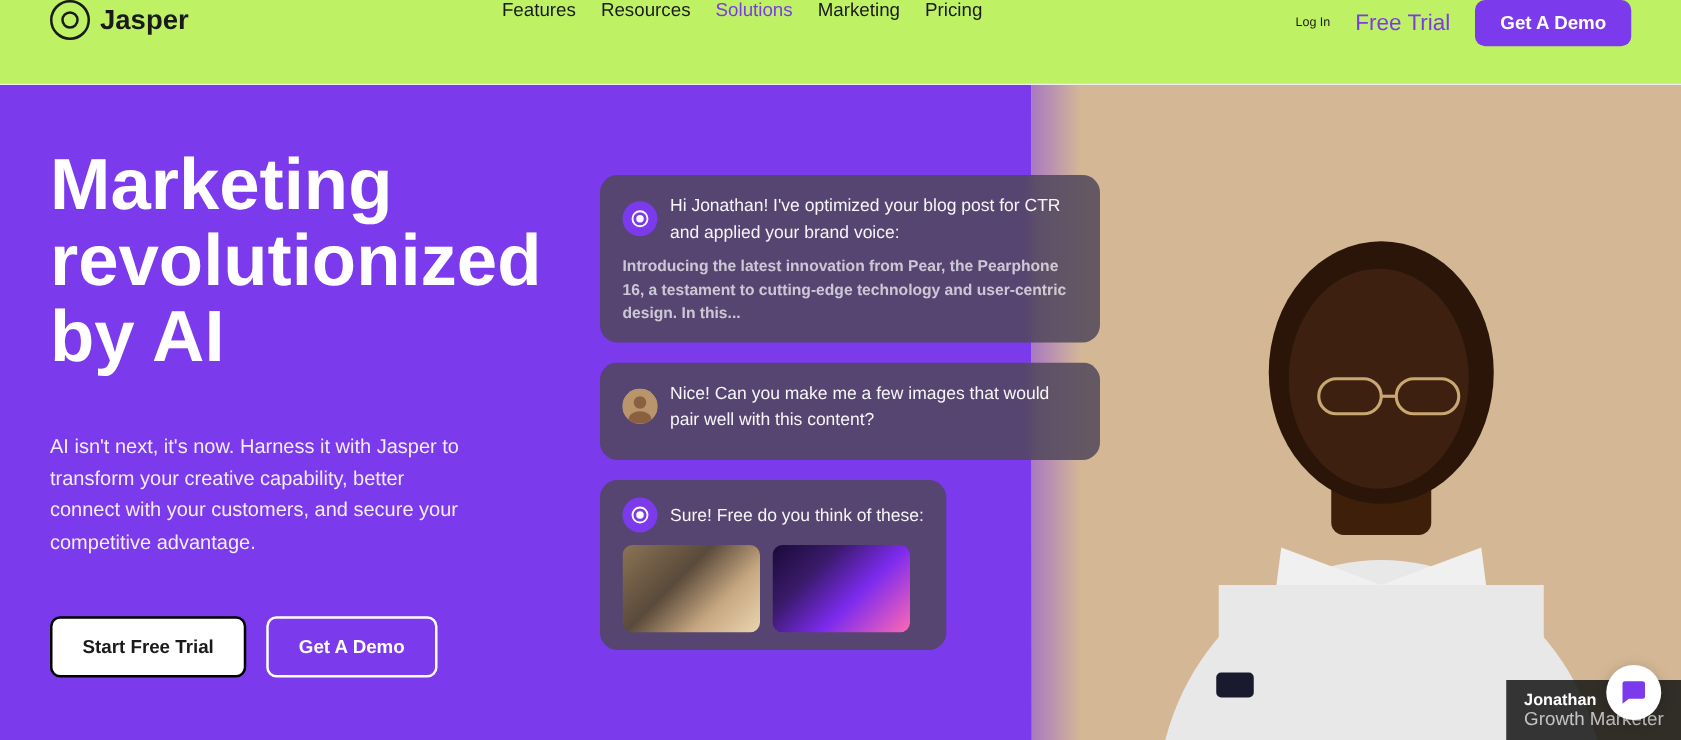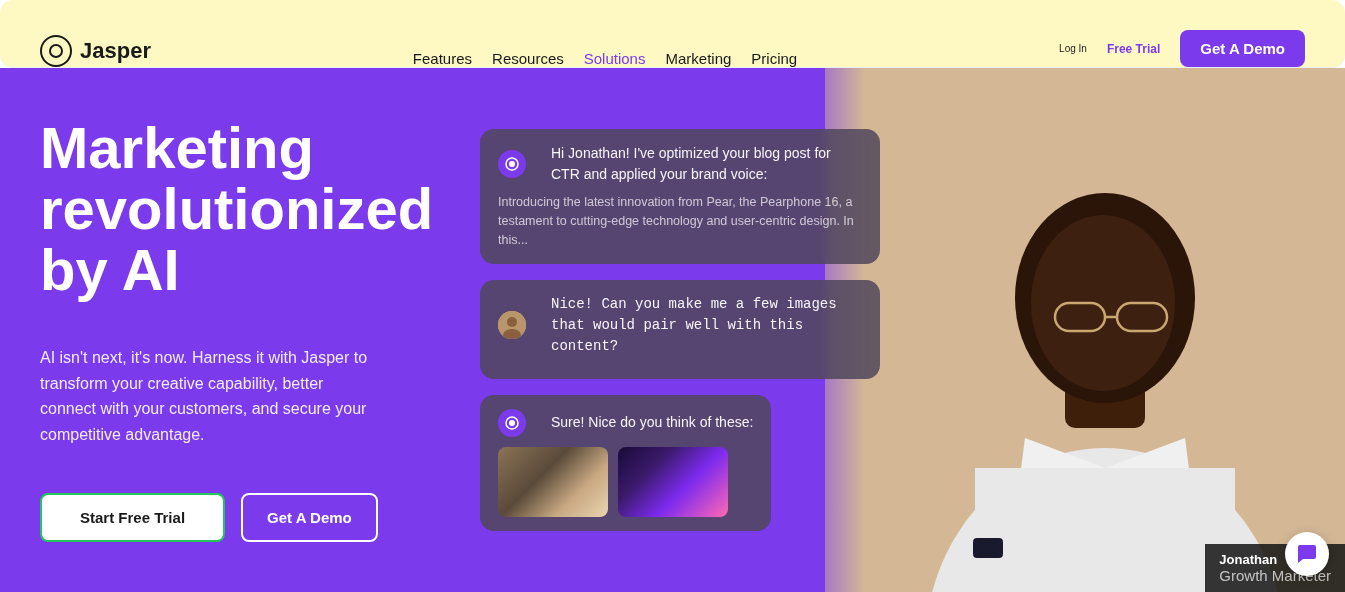--- a/index.html
+++ b/index.html
@@ -1,51 +1,51 @@
 <!DOCTYPE html>
 <html><head>
   <meta charset="utf-8">
   <style>
     * { margin: 0; padding: 0; box-sizing: border-box; }
     body { font-family: -apple-system, BlinkMacSystemFont, 'Segoe UI', sans-serif; width: 1345px; height: 592px; overflow: hidden; }
 
     
     .navbar {
-      display: flex; align-items: flex-end; justify-content: space-between;
-      padding: 0 40px; height: 68px; background: #fef9c3;
-      border-bottom: 1px solid #eee; position: relative; z-index: 10; border-radius: 13px;
+      display: flex; align-items: flex-start; justify-content: space-between;
+      padding: 0 40px; height: 68px; background: #bef264;
+      border-bottom: 1px solid #eee; position: relative; z-index: 10;
     }
     .nav-logo { display: flex; align-items: center; gap: 8px; font-size: 22px; font-weight: 700; color: #1a1a1a; }
     .nav-logo-icon { width: 32px; height: 32px; border: 2.5px solid #1a1a1a; border-radius: 50%; display: flex; align-items: center; justify-content: center; }
     .nav-logo-inner { width: 14px; height: 14px; border: 2px solid #1a1a1a; border-radius: 50%; }
     .nav-links { display: flex; align-items: center; gap: 20px; }
     .nav-link { font-size: 15px; color: #1a1a1a; text-decoration: none; cursor: pointer; }
     .nav-link.solutions { color: #7c3aed; }
     .nav-actions { display: flex; align-items: center; gap: 20px; }
     .nav-login { font-size: 10px; color: #1a1a1a; cursor: pointer; }
-    .nav-free-trial { font-size: 12px; color: #7c3aed; cursor: pointer; font-weight: 700; }
+    .nav-free-trial { font-size: 18px; color: #7c3aed; cursor: pointer; font-weight: 400; }
     .nav-demo-btn {
       background: #7c3aed; color: #fff; border: none; border-radius: 8px;
       padding: 10px 20px; font-size: 15px; font-weight: 600; cursor: pointer;
     }
 
     
     .hero {
       display: flex; height: calc(592px - 68px);
       background: #7c3aed; position: relative; overflow: hidden;
     }
     .hero-left {
       width: 420px; padding: 50px 40px; display: flex; flex-direction: column; justify-content: space-between; flex-shrink: 0;
     }
     .hero-title { font-size: 58px; font-weight: 800; color: #fff; line-height: 1.05; margin-bottom: 24px; }
     .hero-subtitle { font-size: 16px; color: rgba(255,255,255,0.9); line-height: 1.6; margin-bottom: 25px; max-width: 360px; }
     .hero-buttons { display: flex; gap: 16px; }
     .btn-start-trial {
-      background: #fff; color: #1a1a1a; border: 2px solid #22c55e;
-      border-radius: 8px; padding: 14px 38px; font-size: 15px; font-weight: 700; cursor: pointer;
+      background: #fff; color: #1a1a1a; border: 2px solid #000000;
+      border-radius: 8px; padding: 14px 24px; font-size: 15px; font-weight: 700; cursor: pointer;
     }
     .btn-get-demo {
       background: transparent; color: #fff; border: 2px solid #fff;
       border-radius: 8px; padding: 14px 24px; font-size: 15px; font-weight: 600; cursor: pointer;
     }
 
     
     .hero-right {
       flex: 1; position: relative; display: flex; align-items: center; justify-content: center;
     }
@@ -59,37 +59,36 @@
     .chat-bubble {
       background: rgba(80, 70, 90, 0.85); border-radius: 14px;
       padding: 14px 18px; color: #fff; max-width: 400px;
       backdrop-filter: blur(4px);
     }
     .chat-bubble.ai {
       align-self: flex-start;
     }
     .chat-bubble.user {
       align-self: flex-start;
-      font-family: Liberation Mono, monospace;
     }
     .bubble-header {
-      display: flex; align-items: center; gap: 25px; margin-bottom: 8px;
+      display: flex; align-items: center; gap: 10px; margin-bottom: 8px;
     }
     .bubble-icon {
       width: 28px; height: 28px; border-radius: 50%; background: #7c3aed;
       display: flex; align-items: center; justify-content: center; flex-shrink: 0;
     }
     .bubble-icon svg { width: 16px; height: 16px; fill: #fff; }
     .bubble-avatar {
       width: 28px; height: 28px; border-radius: 50%; background: #c4a882;
       display: flex; align-items: center; justify-content: center; flex-shrink: 0;
       overflow: hidden; font-size: 10px; color: #fff;
     }
     .bubble-text { font-size: 14px; line-height: 1.5; color: rgba(255,255,255,0.95); }
-    .bubble-subtext { font-size: 12.5px; line-height: 1.5; color: rgba(255,255,255,0.7); margin-top: 4px; }
+    .bubble-subtext { font-size: 12.5px; line-height: 1.5; color: rgba(255,255,255,0.7); margin-top: 4px; font-weight: bold; }
 
     .bubble-images { display: flex; gap: 10px; margin-top: 10px; }
     .bubble-img {
       width: 110px; height: 70px; border-radius: 8px; overflow: hidden; flex-shrink: 0;
     }
     .img-placeholder-1 {
       width: 100%; height: 100%;
       background: linear-gradient(135deg, #8B7355 0%, #5a4a3a 40%, #c8a882 70%, #e8d5b0 100%);
     }
     .img-placeholder-2 {
@@ -195,21 +194,21 @@
       </div>
 
       <div class="chat-bubble ai">
         <div class="bubble-header">
           <div class="bubble-icon">
             <svg viewBox="0 0 16 16">
               <circle cx="8" cy="8" r="6" stroke="#fff" stroke-width="1.5" fill="none"></circle>
               <circle cx="8" cy="8" r="3" fill="#fff"></circle>
             </svg>
           </div>
-          <span class="bubble-text">Sure! Nice do you think of these:</span>
+          <span class="bubble-text">Sure! Free do you think of these:</span>
         </div>
         <div class="bubble-images">
           <div class="bubble-img">
             <div class="img-placeholder-1"></div>
           </div>
           <div class="bubble-img">
             <div class="img-placeholder-2"></div>
           </div>
         </div>
       </div>

